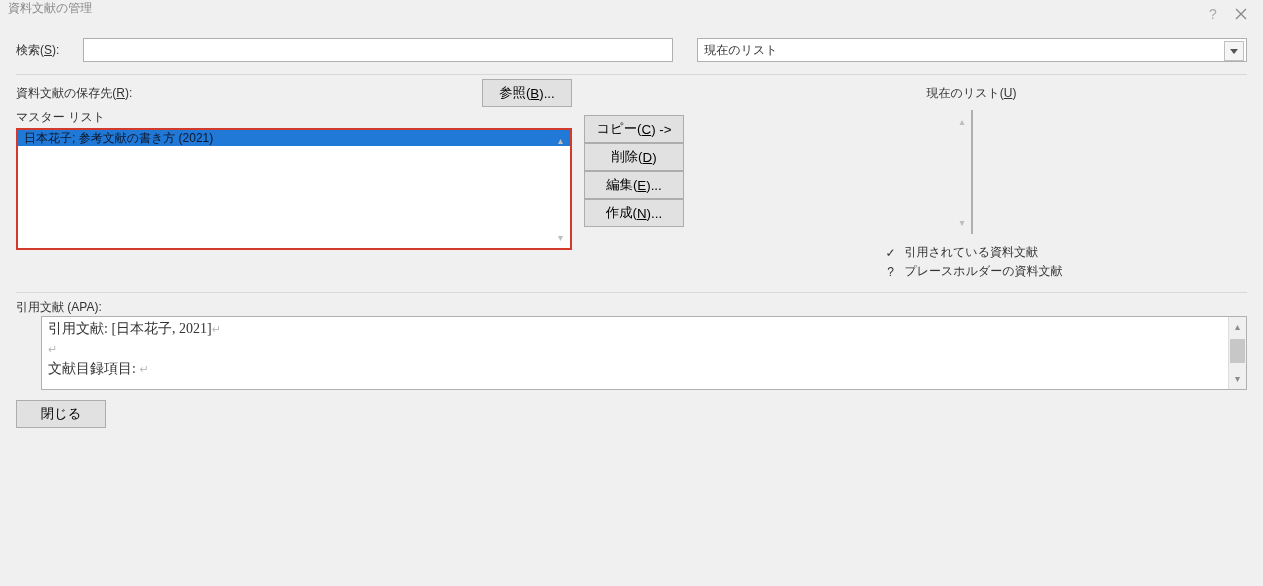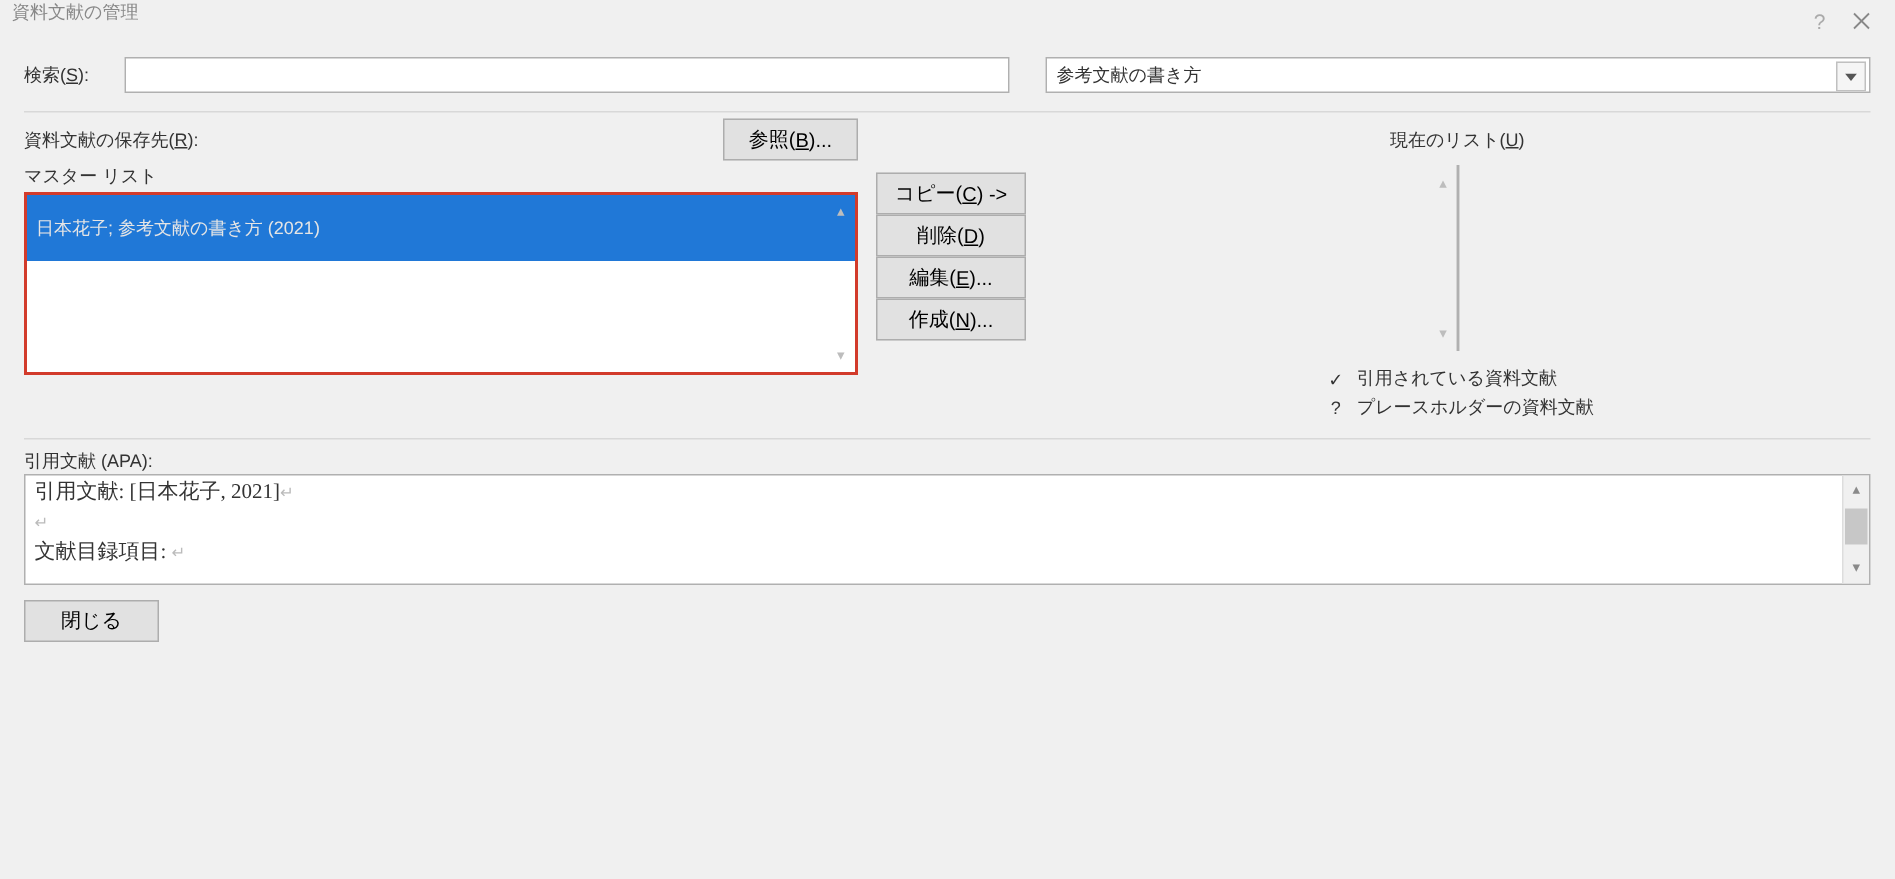--- a/index.html
+++ b/index.html
@@ -14,33 +14,33 @@
 .search-label{white-space:nowrap;}
 .search-input{flex:0 0 590px;height:24px;border:1px solid #b0b0b0;background:#fff;box-sizing:border-box;padding:2px 4px;}
 .sort-select{flex:1;height:24px;border:1px solid #b0b0b0;background:#fff;position:relative;box-sizing:border-box;display:flex;align-items:center;padding:0 6px;}
 .sort-select .arrow{position:absolute;right:2px;top:2px;width:18px;height:18px;border:1px solid #c0c0c0;background:#f5f5f5;display:flex;align-items:center;justify-content:center;}
 .hr{border-top:1px solid #d8d8d8;margin:4px 16px 0;}
 .lists-area{display:flex;gap:12px;padding:4px 16px 8px;align-items:flex-start;}
 .left-col{display:flex;flex-direction:column;gap:2px;}
 .label-row{display:flex;align-items:center;justify-content:space-between;width:556px;}
 .btn-std{min-width:90px;height:28px;border:1px solid #adadad;background:#e1e1e1;display:inline-flex;align-items:center;justify-content:center;padding:0 10px;cursor:default;box-sizing:border-box;}
 .master-list{width:556px;height:122px;border:2px solid #d23b2b;background:#fff;position:relative;box-sizing:border-box;overflow:hidden;}
-.master-list .item{background:#2078d7;color:#e5e5e5;padding:14px 6px;font-size:12px;line-height:16px;}
+.master-list .item{background:#2078d7;color:#0f172a;padding:0 6px;font-size:12px;line-height:16px;}
 .master-list .scroll{position:absolute;right:2px;top:5px;bottom:5px;width:10px;display:flex;flex-direction:column;justify-content:space-between;color:#bdbdbd;font-size:10px;}
 .center-col{display:flex;flex-direction:column;padding-top:36px;}
 .center-col .btn-std{width:100px;}
 .right-col{flex:1;display:flex;flex-direction:column;gap:8px;align-items:center;}
 .right-label{margin-top:6px;}
 .current-list{height:122px;border:1px solid #b0b0b0;background:#fff;position:relative;}
 .current-list .scroll{position:absolute;right:2px;top:5px;bottom:5px;width:10px;display:flex;flex-direction:column;justify-content:space-between;color:#bdbdbd;font-size:10px;}
 .legend{font-size:12px;color:#333;padding-left:4px;}
 .legend div{display:flex;gap:8px;align-items:center;margin-top:2px;}
 .legend .mark{width:12px;display:inline-block;text-align:center;}
 .preview{padding:6px 16px 0;}
-.preview-box{border:1px solid #b0b0b0;background:#fff;height:74px;position:relative;font-family:"MS Mincho",serif;font-size:14px;line-height:20px;padding:2px 6px;box-sizing:border-box;overflow:hidden;}
+.preview-box{border:1px solid #b0b0b0;background:#fff;height:74px;position:relative;font-family:"MS Mincho",serif;font-size:14px;line-height:20px;padding:2px 6px;box-sizing:border-box;overflow:hidden;margin-left:25px;}
 .preview-box .pmark{color:#bbb;font-family:sans-serif;font-size:11px;}
 .preview-box .scroll{position:absolute;right:0;top:0;bottom:0;width:17px;background:#f0f0f0;border-left:1px solid #ddd;display:flex;flex-direction:column;justify-content:space-between;align-items:center;color:#8a8a8a;font-size:10px;}
 .preview-box .thumb{width:15px;height:24px;background:#c7c7c7;margin-top:2px;}
 .footer{display:flex;justify-content:flex-start;padding:10px 16px;}
 .footer .btn-std{min-width:90px;}
 .underline{text-decoration:underline;}
 </style>
 </head>
 <body>
 <div class="window">
@@ -56,21 +56,21 @@
   </div>
 </div>
 
 <div class="section">
   <div class="row">
     <span class="search-label">
       <span>検索(</span><span class="underline">S</span><span>):</span>
     </span>
     <input class="search-input" value="" style="">
     <div class="sort-select">
-      <span>参考文献の書き方</span>
+      <span>現在のリスト</span>
       <span class="arrow">
         <svg width="8" height="5" viewBox="0 0 8 5">
               <path d="M0 0 L4 5 L8 0 Z" fill="#555"></path>
             </svg>
       </span>
     </div>
   </div>
 </div>
 <div class="hr"></div>
 

